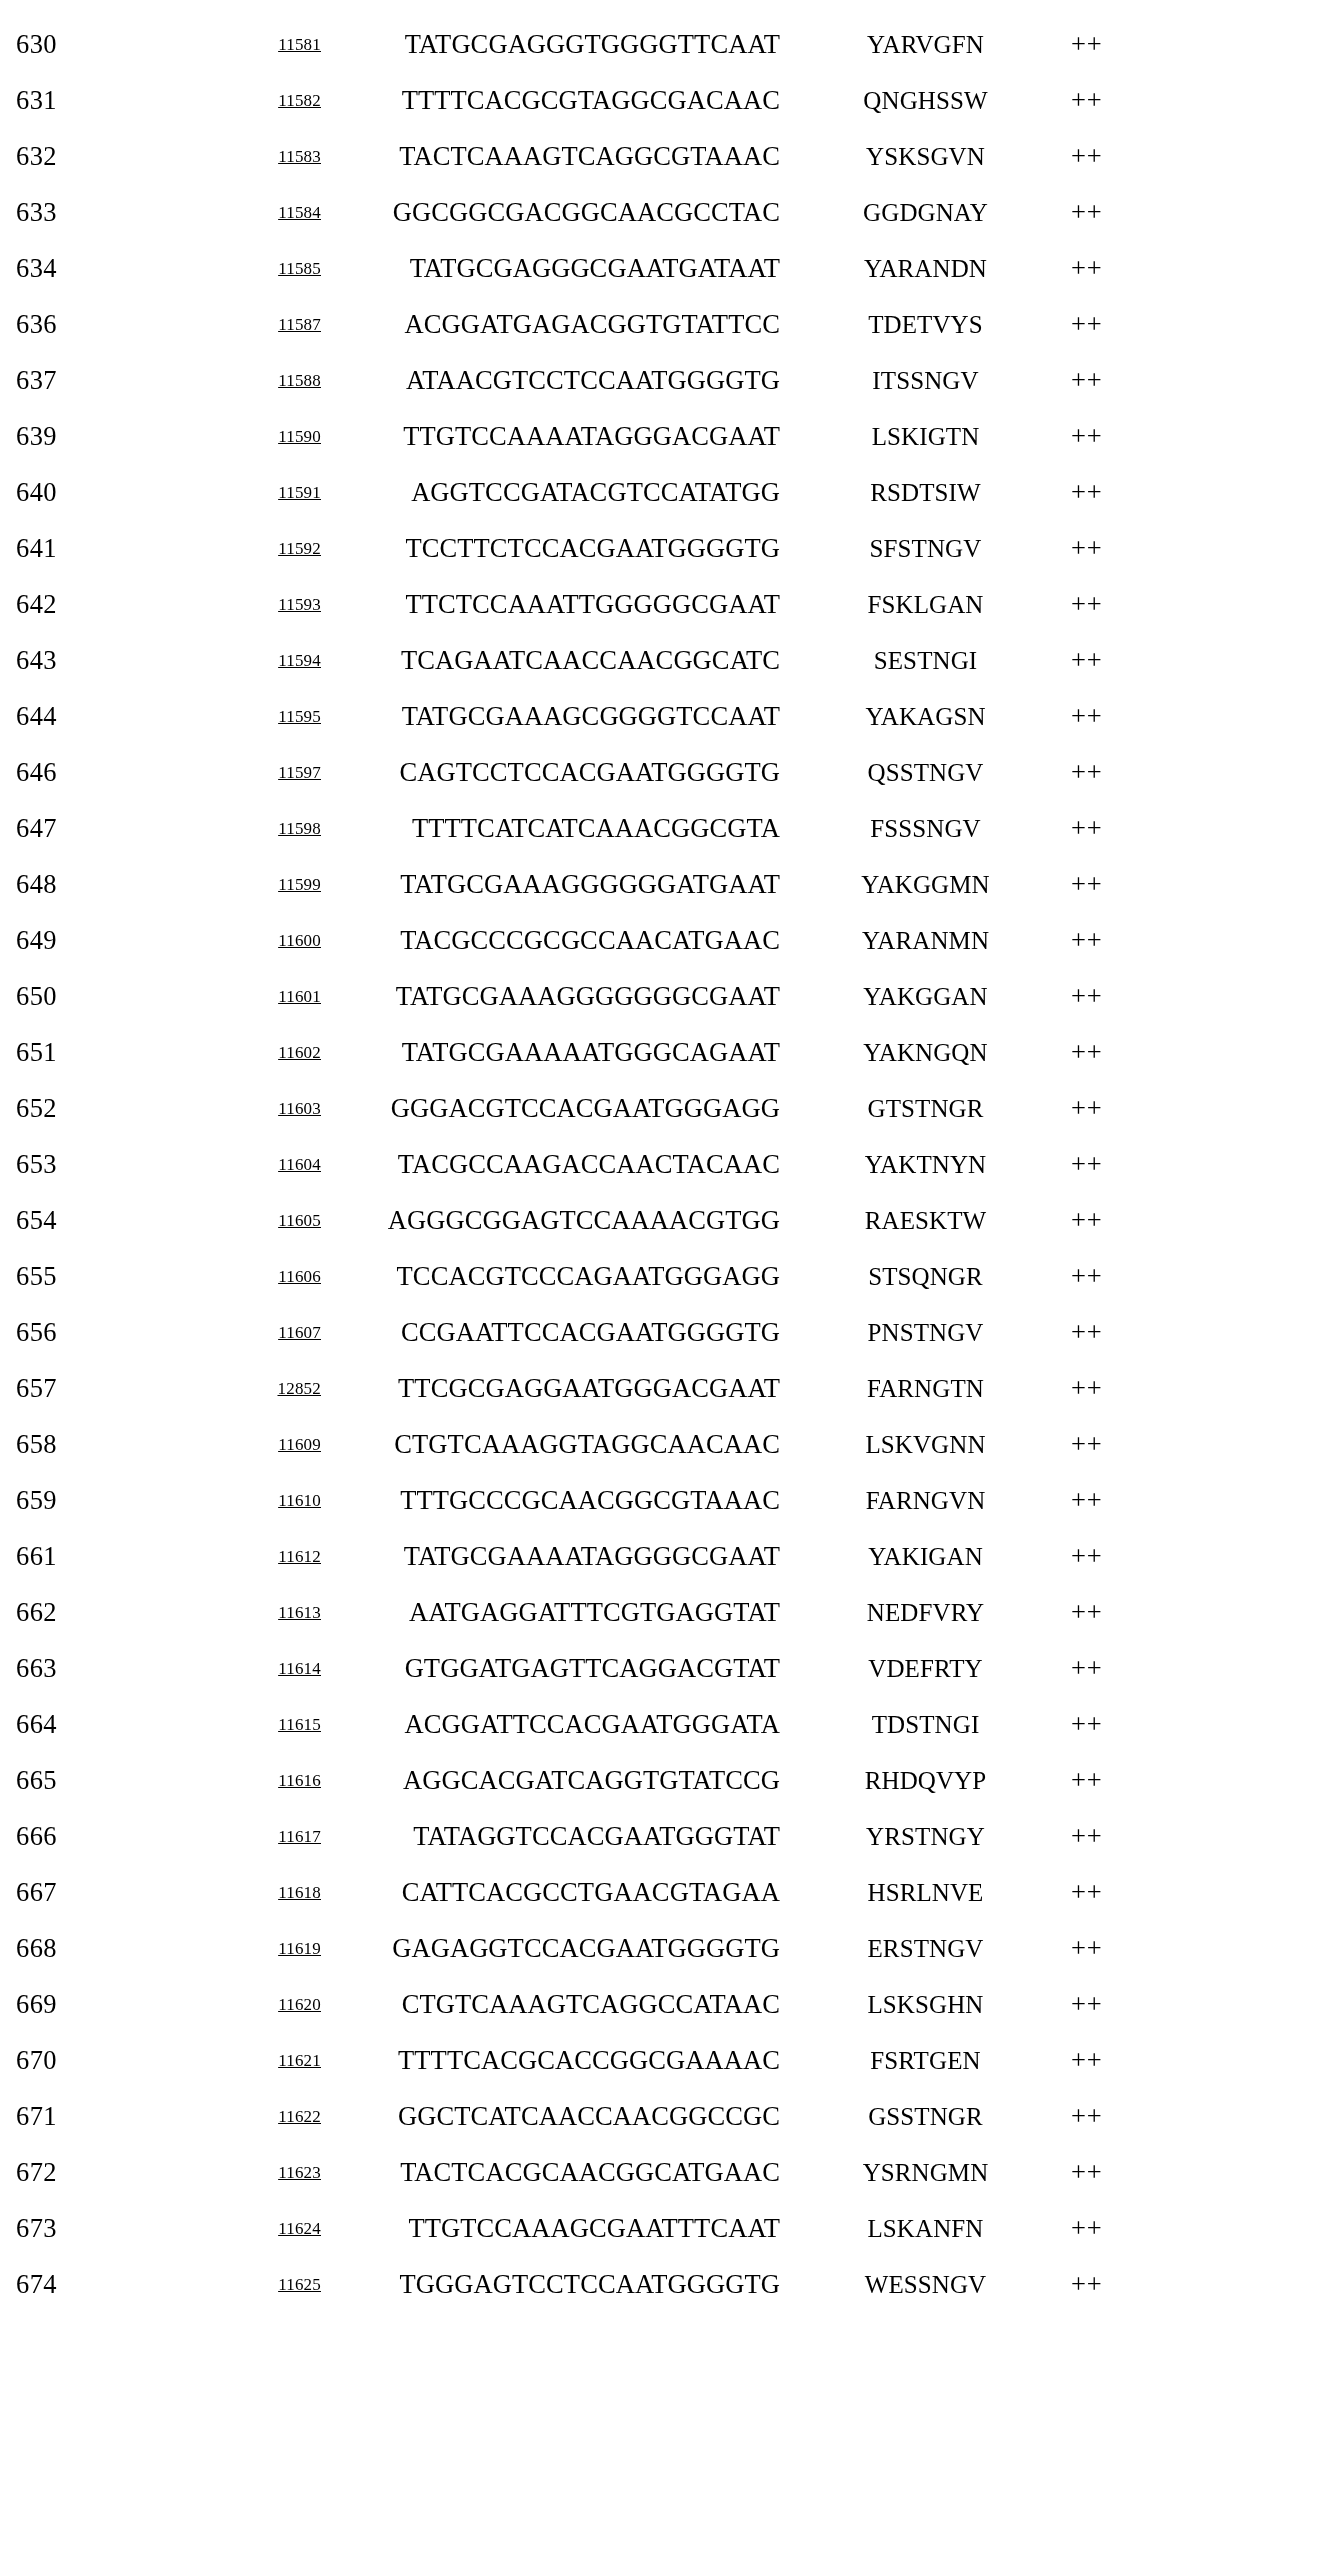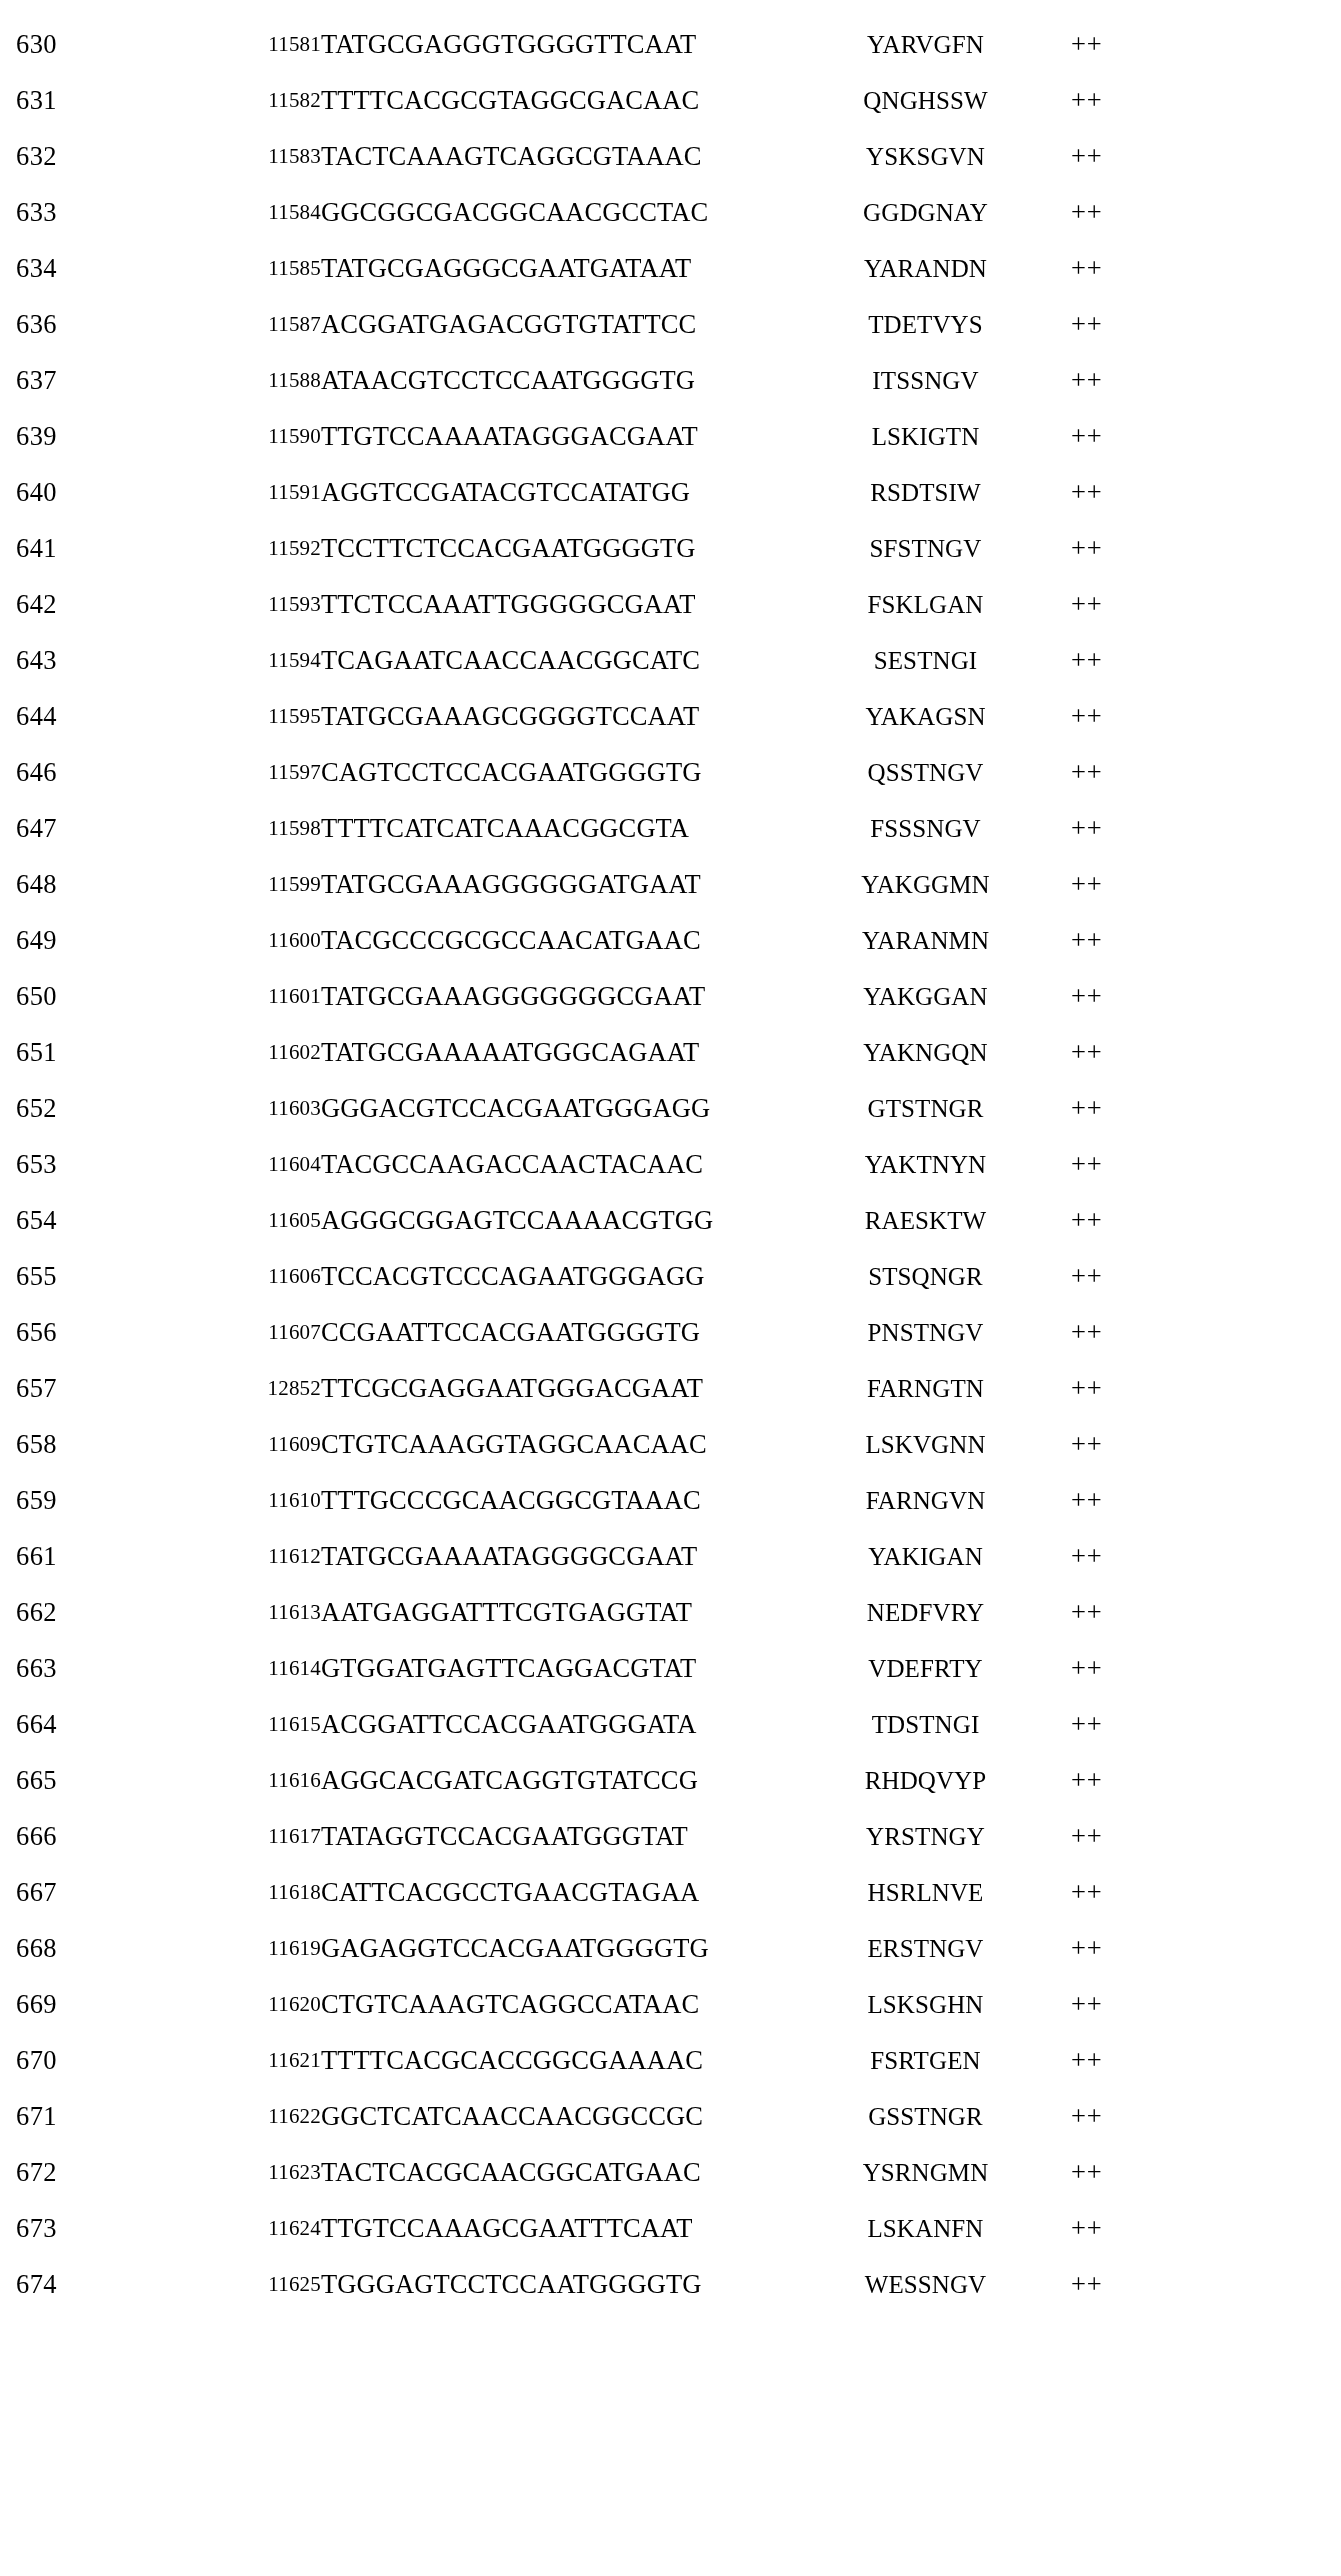--- a/index.html
+++ b/index.html
@@ -47,27 +47,28 @@
     width: 177px;
     text-align: left;
     padding-left: 34px;
     font-size: 26.5px;
     letter-spacing: 0.4px;
   }
   
   .col-seqid {
     width: 128px;
     text-align: right;
-    font-size: 21px;
+    font-size: 17px;
     letter-spacing: 0.2px;
+    text-decoration: underline;
   }
   
   .col-dna {
     width: 459px;
-    text-align: left;
+    text-align: right;
     padding-left: 16px;
     font-size: 26.5px;
     letter-spacing: 0.1px;
   }
   
   .col-protein {
     width: 291px;
     text-align: center;
     padding-left: 55px;
     font-size: 25px;

